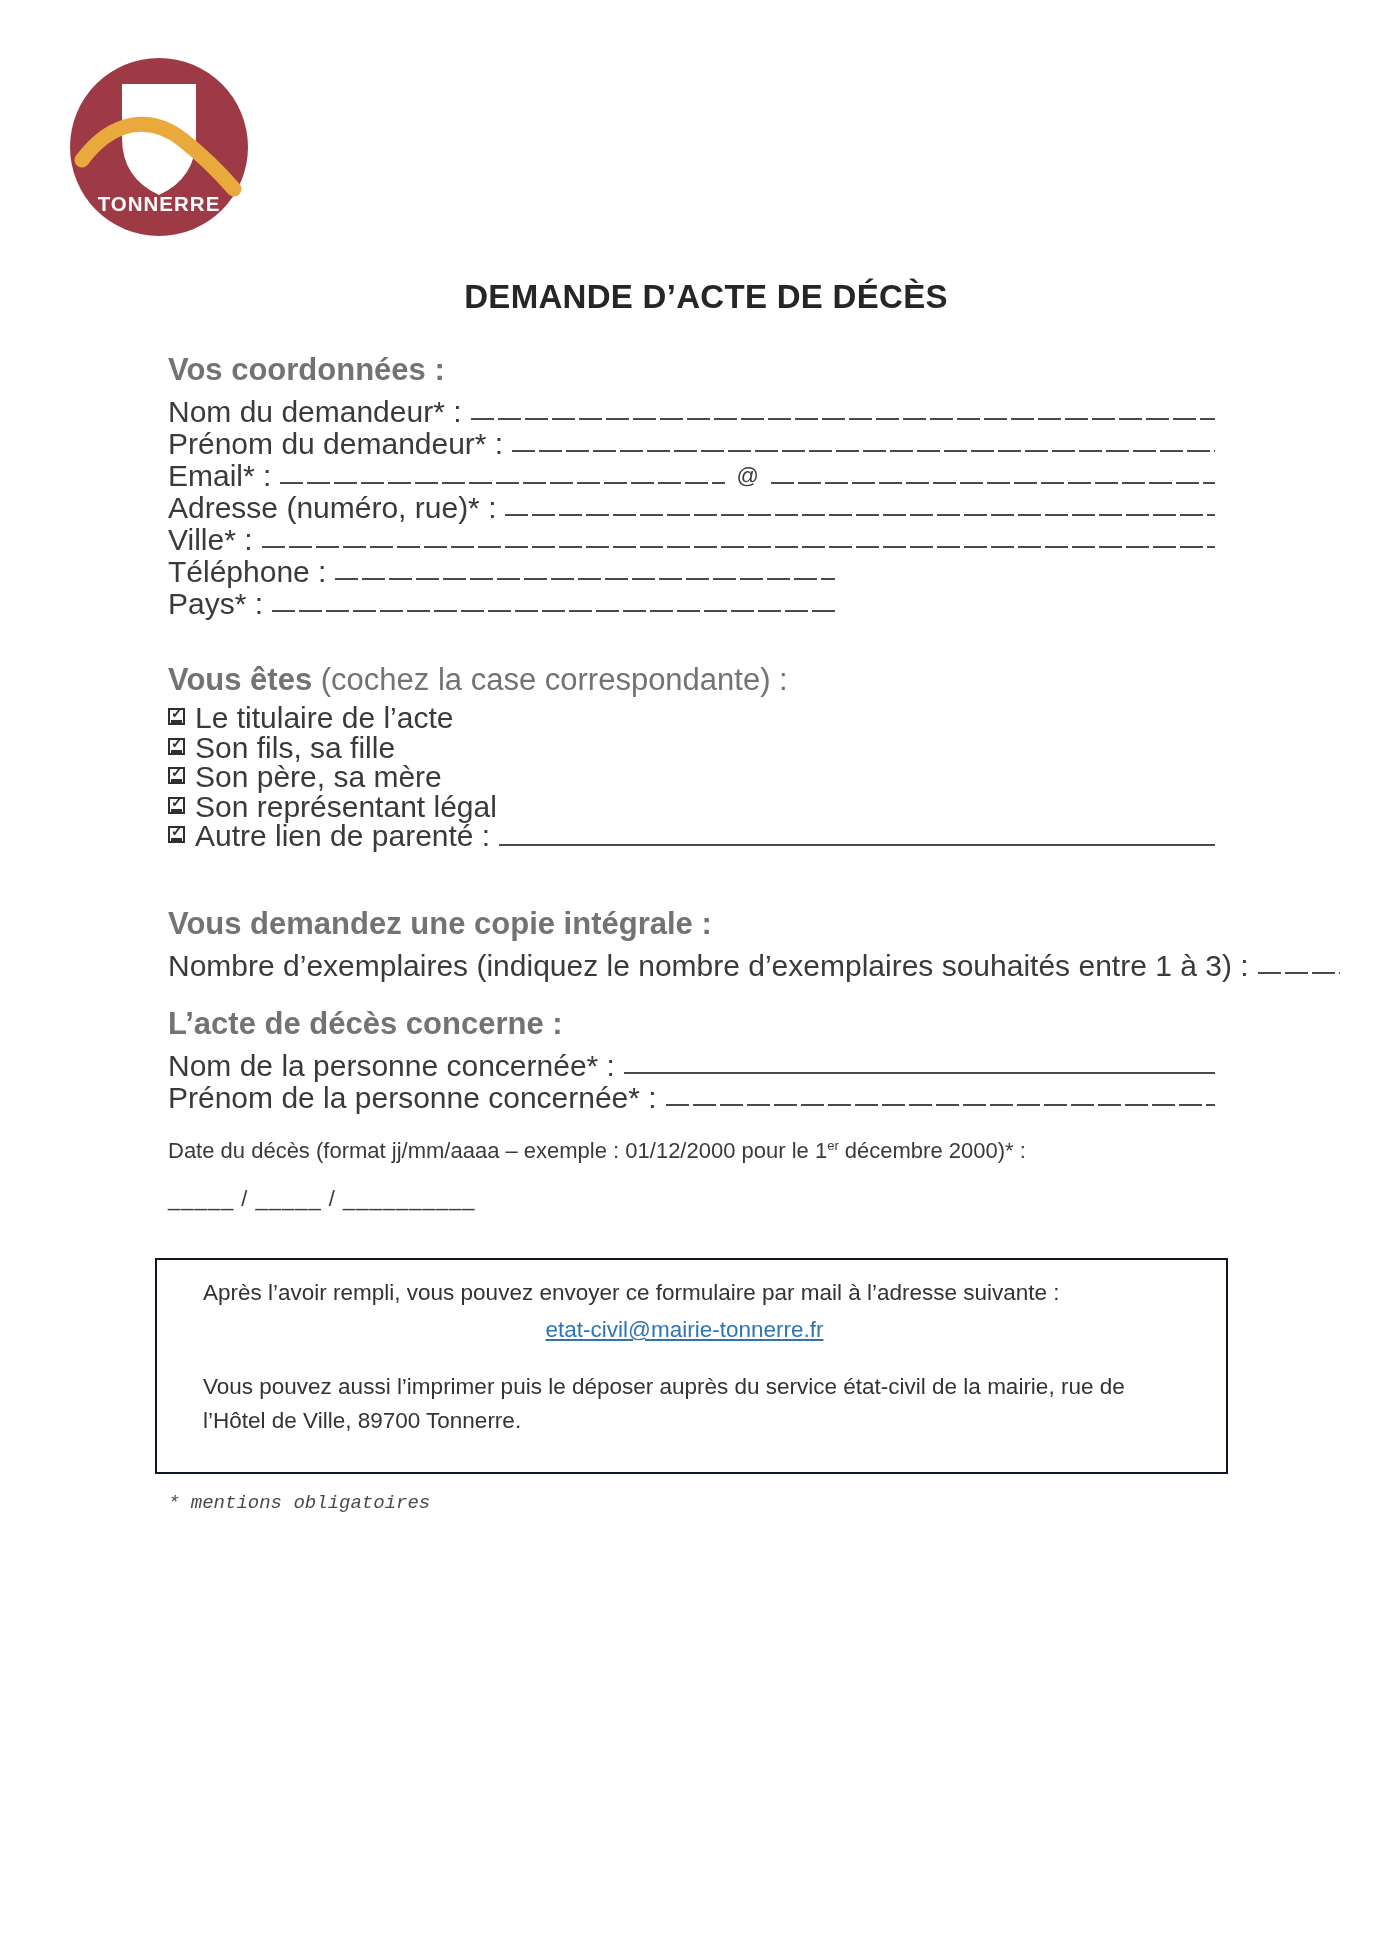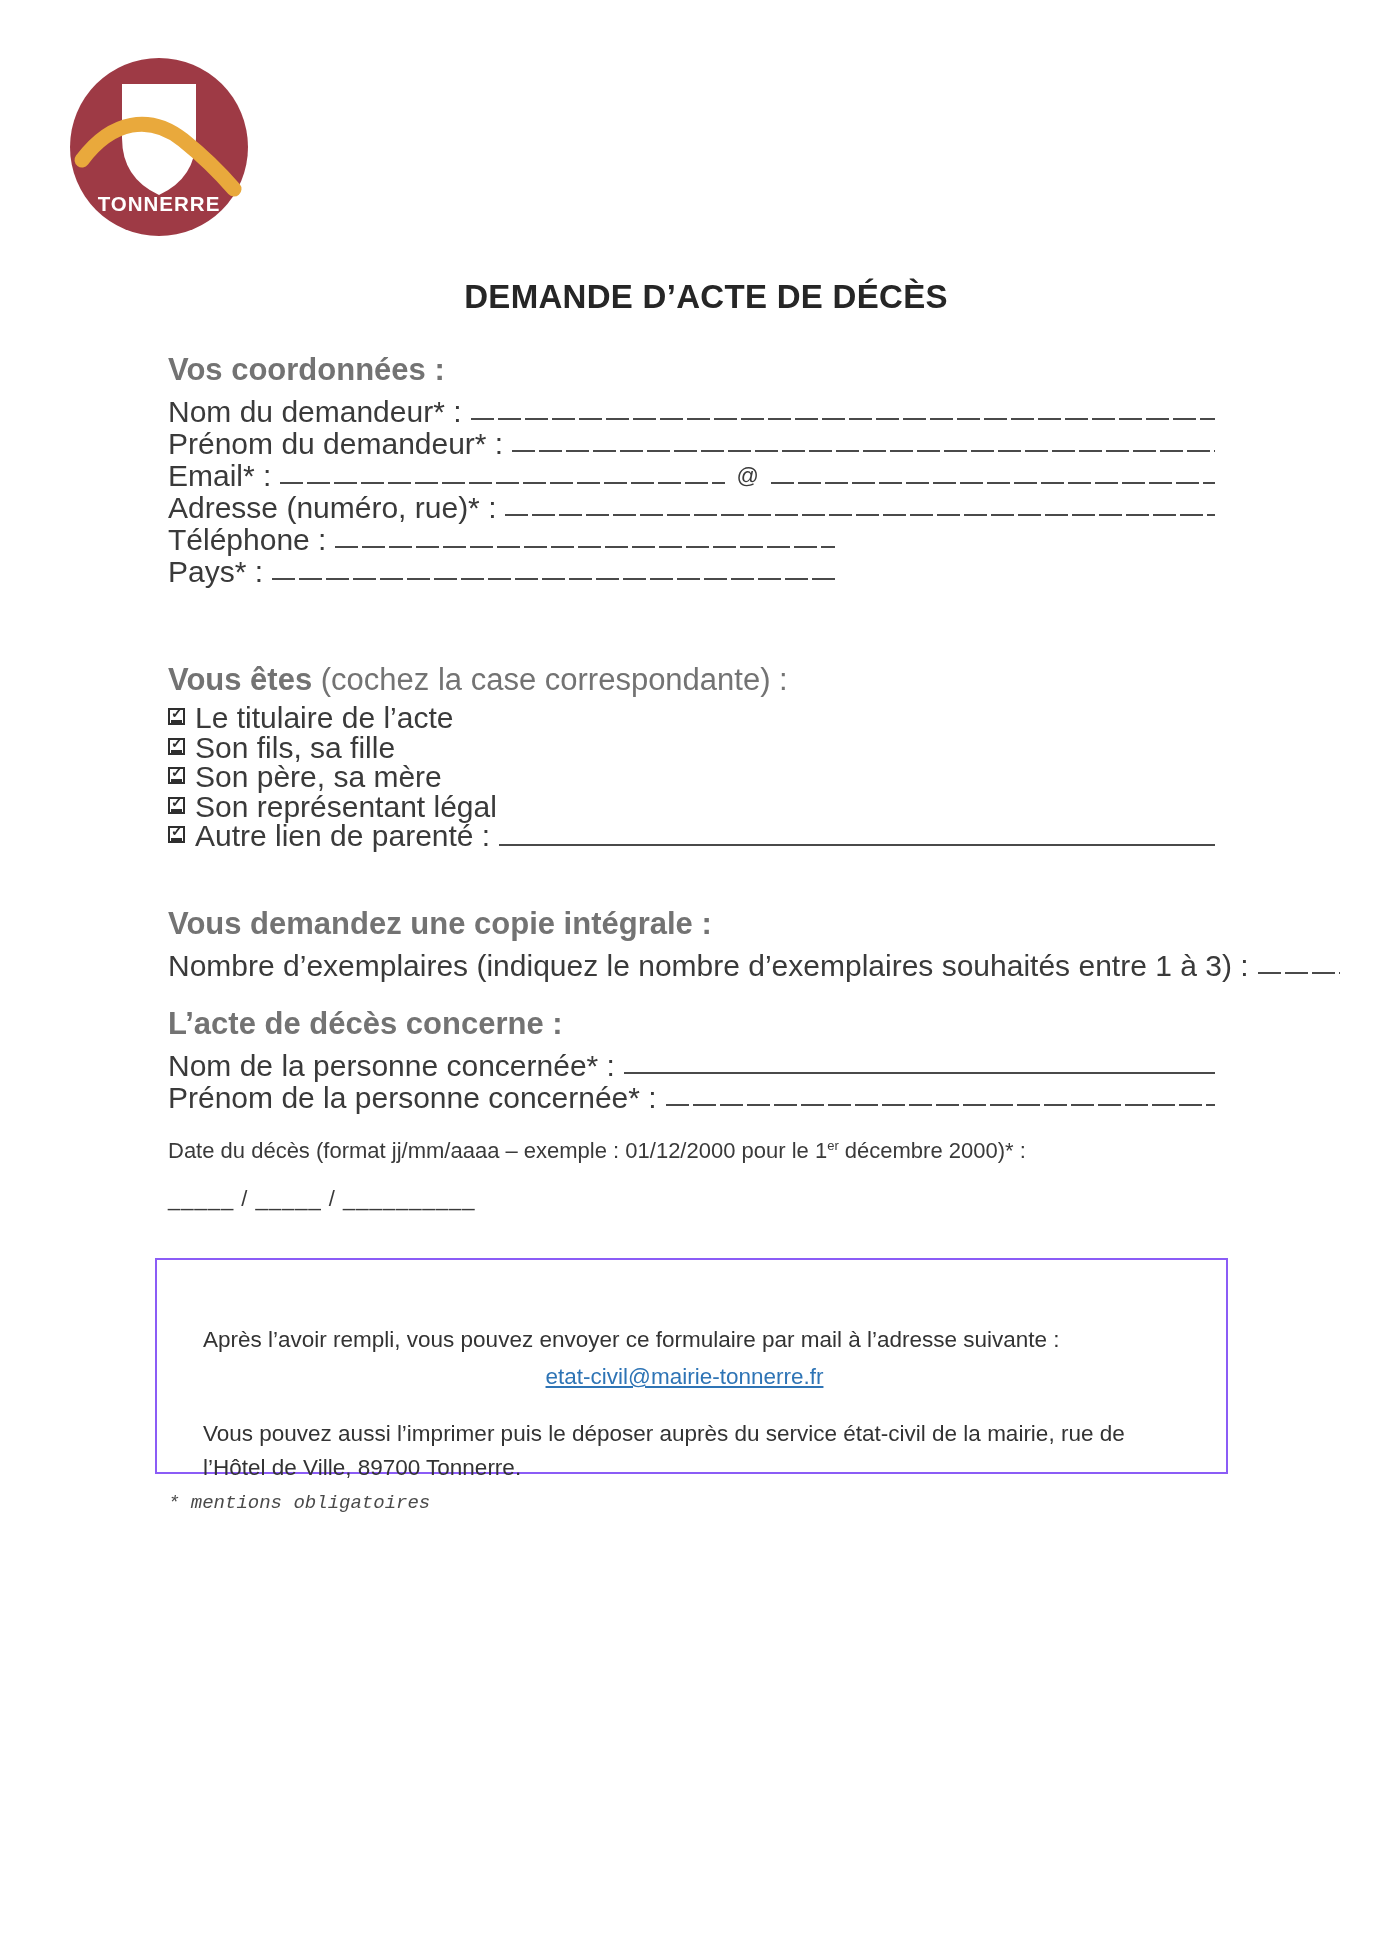--- a/index.html
+++ b/index.html
@@ -73,22 +73,22 @@
   .line-row { display: flex; align-items: flex-end; height: 32px; }
 
   
   .date-label { font-size: 22px; line-height: 28px; }
   .date-label sup { font-size: 13px; }
   .date-blanks { font-size: 22px; margin-top: 21px; letter-spacing: 1px; color: #3a3a3a; }
 
   
   .notice-box {
     position: absolute; left: 155px; top: 1258px; width: 1073px; height: 216px;
-    border: 2px solid #8b5cf6;
-    padding: 65px 60px 0 46px;
+    border: 2px solid #0f172a;
+    padding: 18px 60px 0 46px;
     font-size: 22.5px; color: #333333;
   }
   .notice-line1 { line-height: 30px; }
   .notice-email { text-align: center; margin: 9px 0 27px 0; }
   .email-link { color: #2e74b5; text-decoration: underline; cursor: pointer; }
   .notice-line2 { line-height: 34px; }
 
   
   .footnote {
     position: absolute; left: 168px; top: 1492px;
@@ -129,20 +129,24 @@
     <span class="at-symbol">@</span>
     <span class="fill-line"></span>
   </div>
 
   <div class="field-row">
     <span class="field-label">Adresse (numéro, rue)* :</span>
     <span class="fill-line"></span>
   </div>
 
 
+  <div class="field-row">
+    <span class="field-label">Ville* :</span>
+    <span class="fill-line"></span>
+  </div>
 
   <div class="field-row short">
     <span class="field-label">Téléphone :</span>
     <span class="fill-line"></span>
   </div>
 
   <div class="field-row short">
     <span class="field-label">Pays* :</span>
     <span class="fill-line"></span>
   </div>

